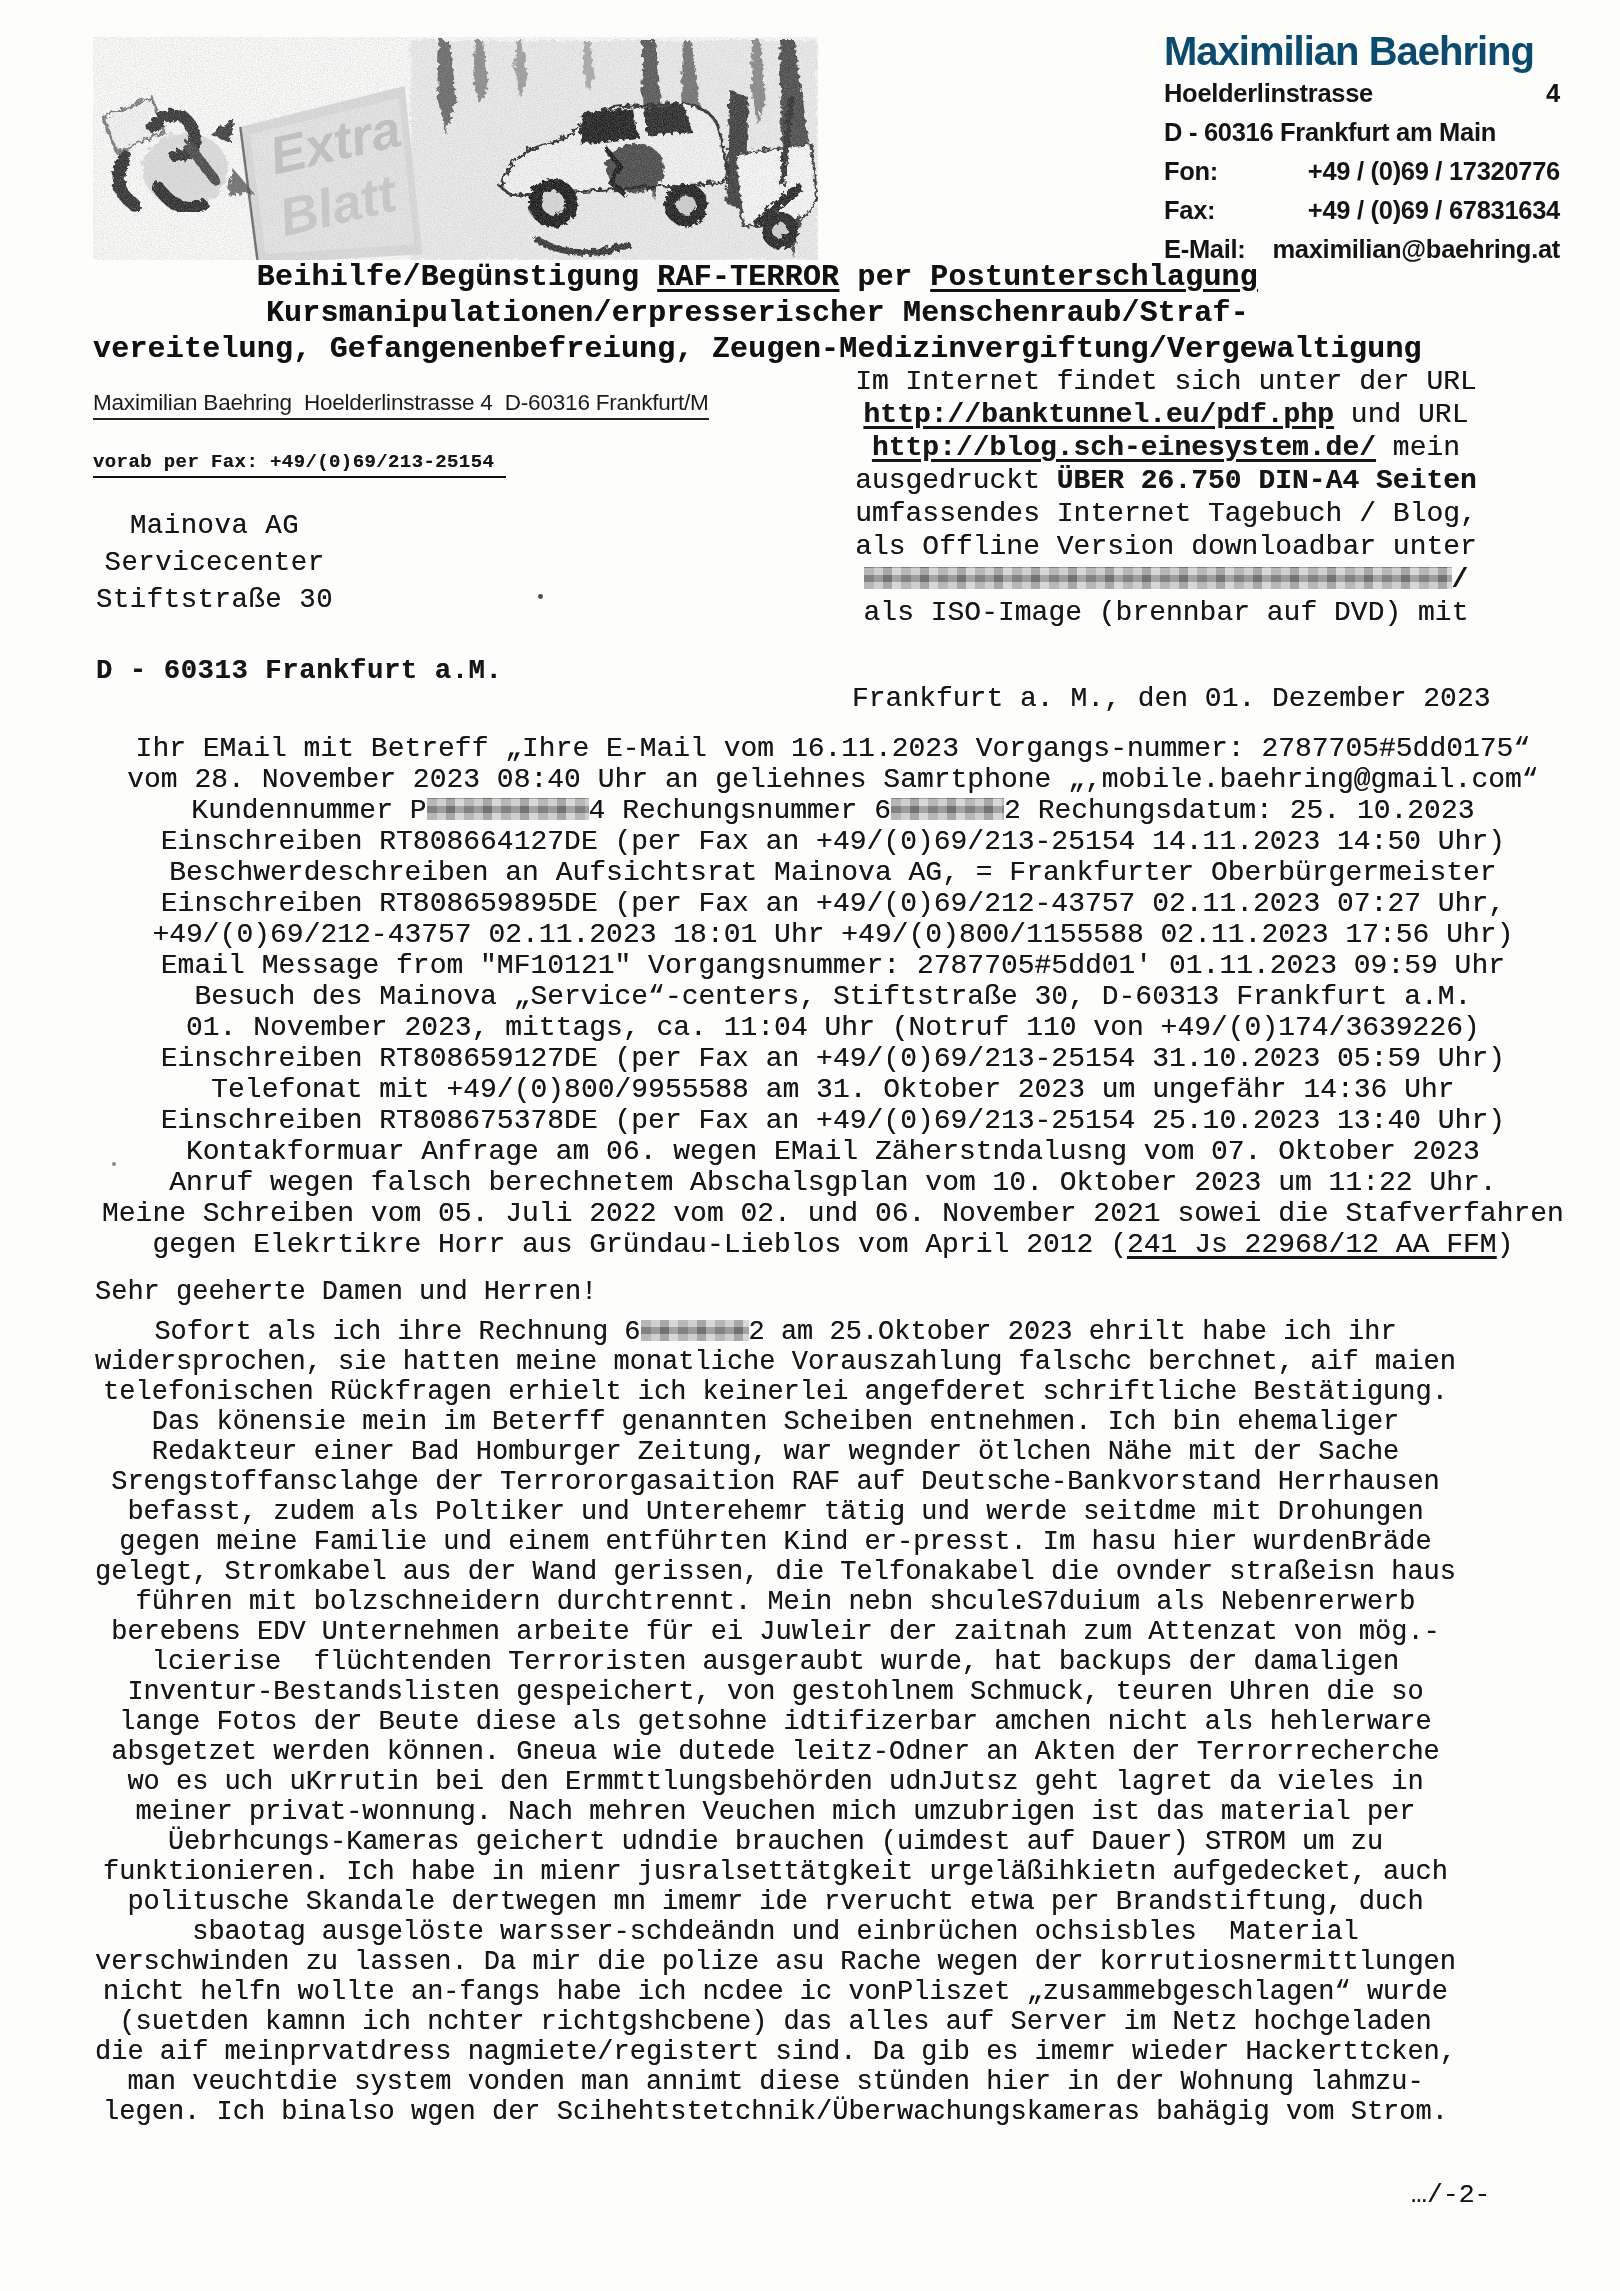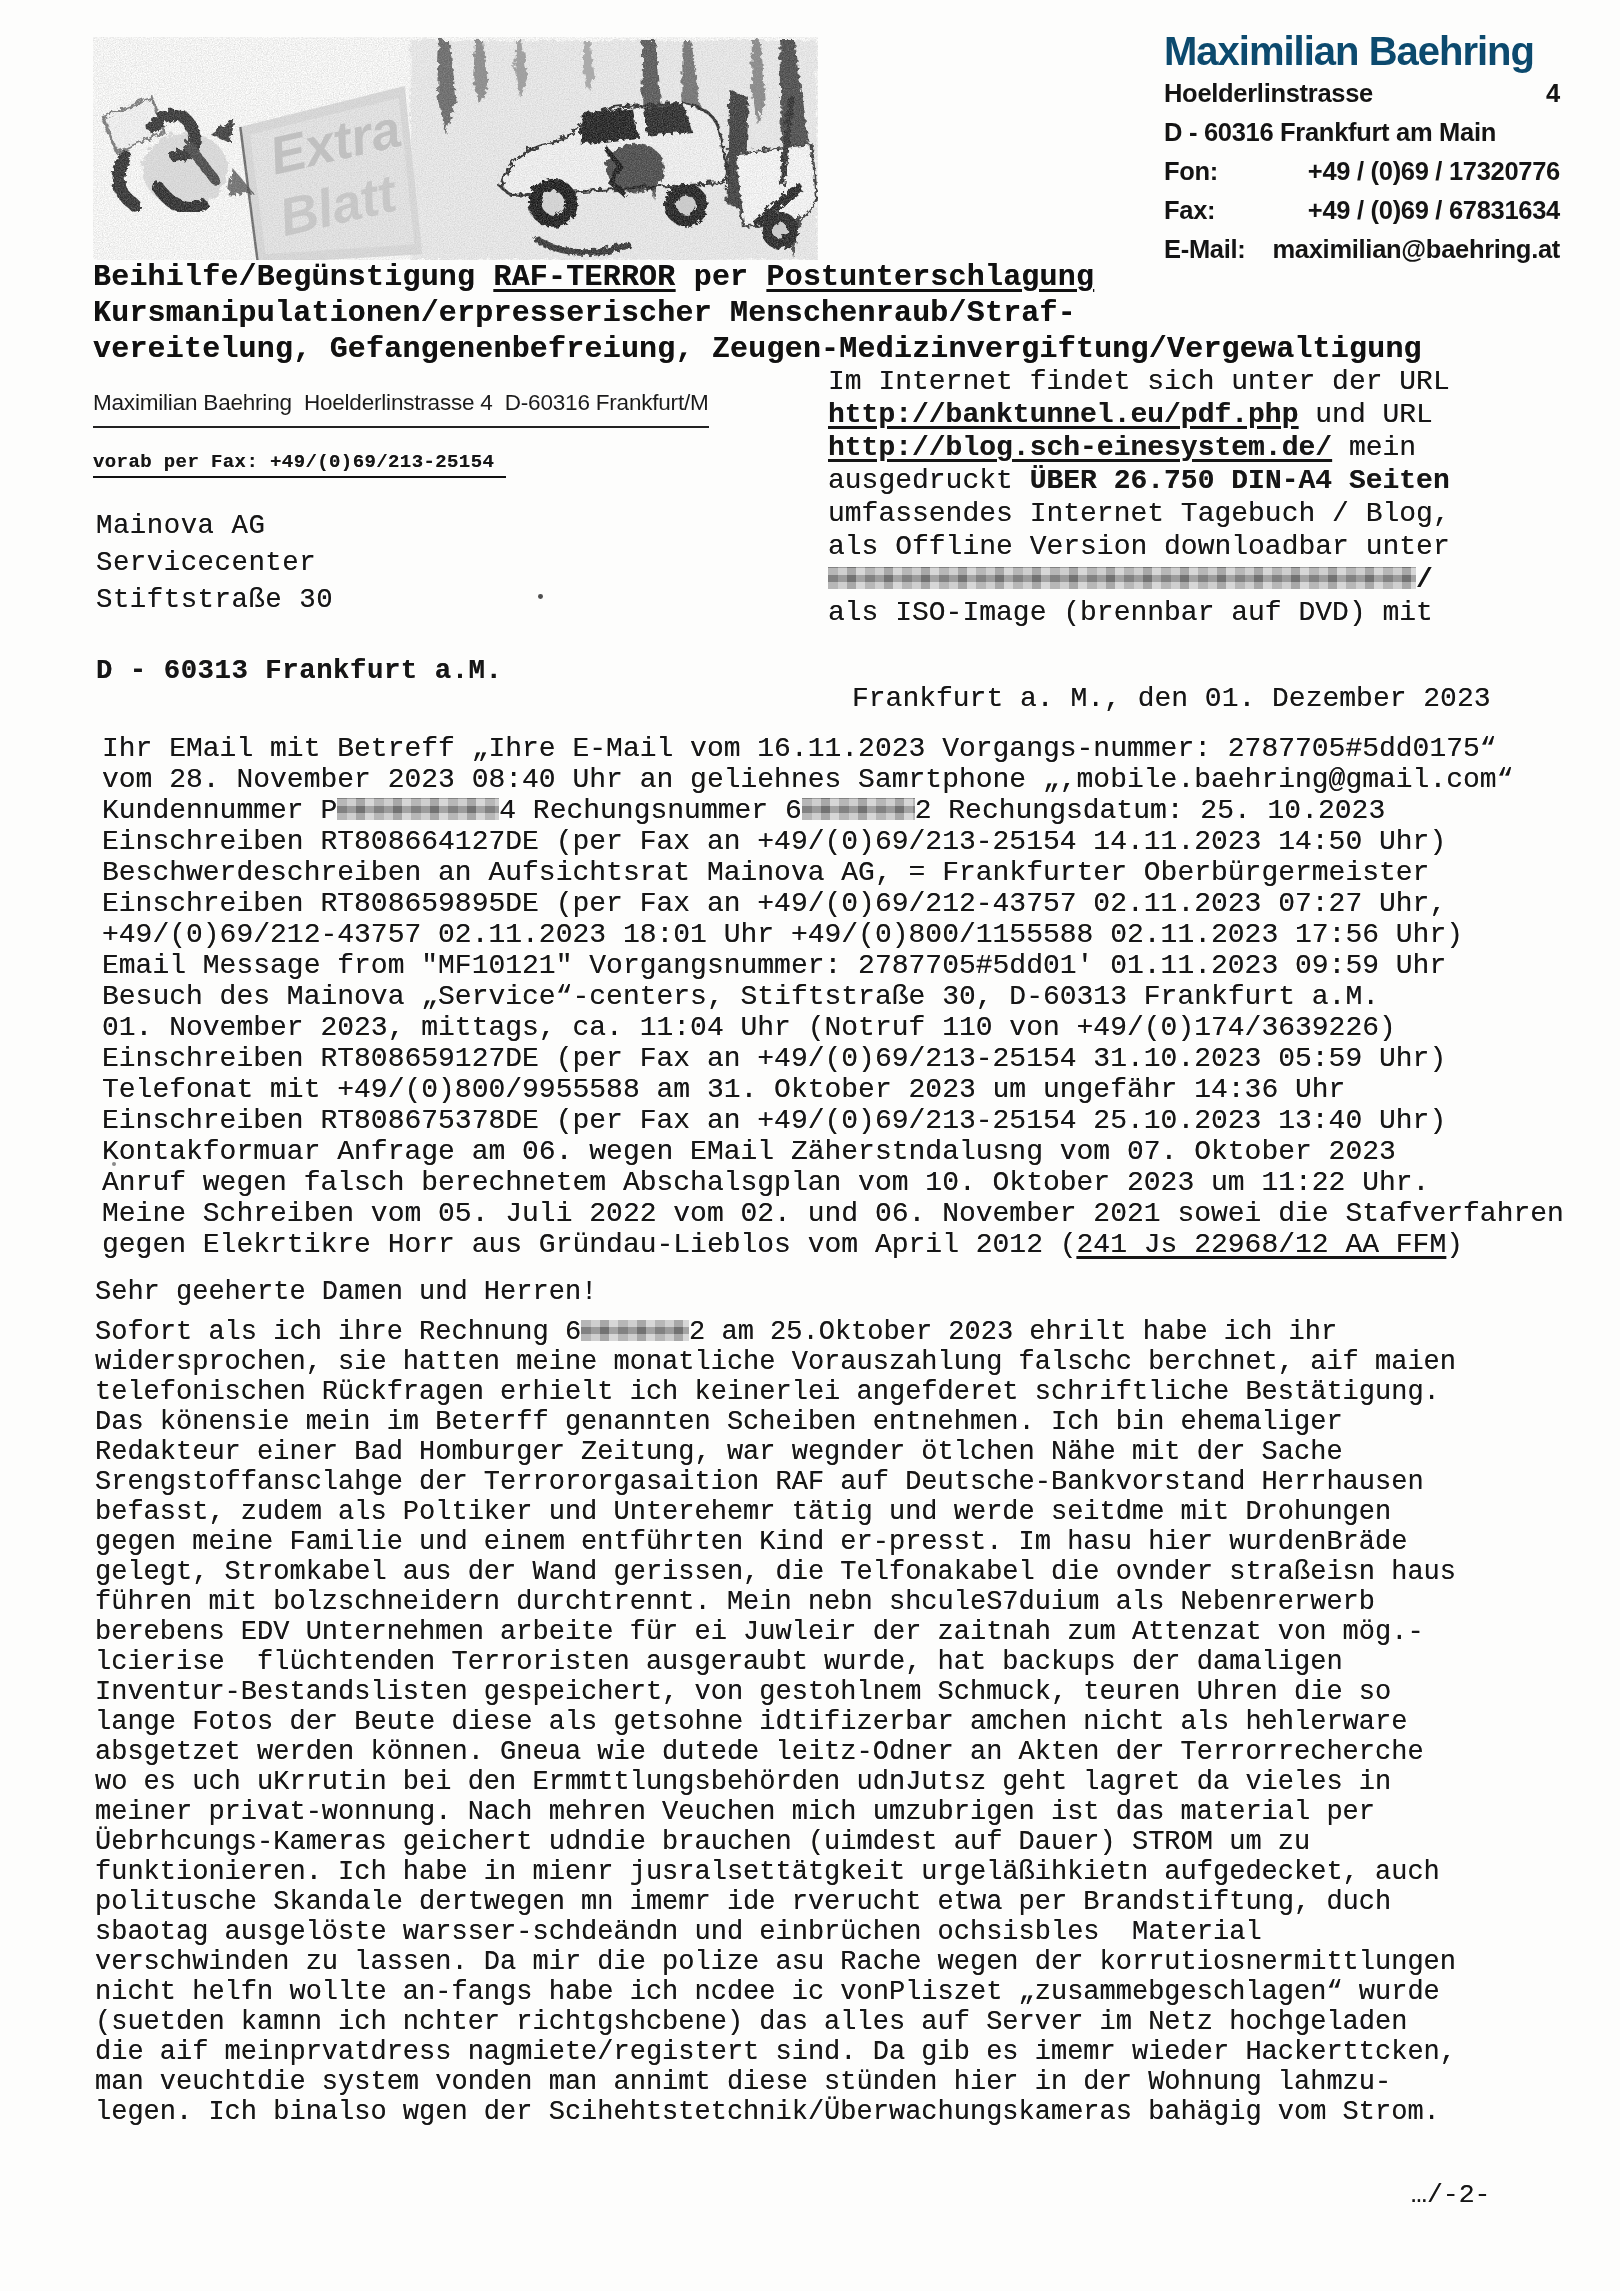--- a/index.html
+++ b/index.html
@@ -2,39 +2,39 @@
 <html><head>
 <meta charset="utf-8">
 <style>
   html,body{margin:0;padding:0;background:#9a9a9a;}
   .page{position:relative;width:1620px;height:2292px;background:#fdfdfc;overflow:hidden;
         color:#161616;font-family:"Liberation Mono","DejaVu Sans Mono",monospace;}
   .abs{position:absolute;}
   .mono{font-family:"Liberation Mono","DejaVu Sans Mono",monospace;}
   .sans{font-family:"Liberation Sans","DejaVu Sans",sans-serif;}
   .ink{text-shadow:0 0 0.5px rgba(10,10,10,.6);}
-  .tline{white-space:pre;}
+  .tline{white-space:pre;text-align:center;}
   .b{font-weight:bold;}
   .u{text-decoration:underline;text-decoration-thickness:2.5px;text-underline-offset:3.9px;}
   .bu{font-weight:bold;text-decoration:underline;text-decoration-thickness:2.5px;text-underline-offset:3.9px;margin-top:36px;}
   .px{display:inline-block;height:.8em;vertical-align:-.08em;
       background:
         repeating-linear-gradient(0deg,rgba(255,255,255,.28) 0 6.9px,rgba(40,40,40,.22) 6.9px 13.7px),
         repeating-linear-gradient(90deg,#9b9b9b 0 9.8px,#bdbdbd 9.8px 18.6px,#868686 18.6px 28px,#c7c7c7 28px 37px);}
   
   #sender{left:1164px;top:29px;width:396px;}
   .sender-name{font:bold 40px/45px "Liberation Sans","DejaVu Sans",sans-serif;letter-spacing:-1px;color:#0c4a6e;}
   .srow{display:flex;justify-content:space-between;font:bold 25.5px/39px "Liberation Sans","DejaVu Sans",sans-serif;
         letter-spacing:-0.3px;color:#141414;}
   #sender .srow:first-of-type{margin-top:15.7px;}
   
   #headline{left:93px;top:259px;font-weight:bold;font-size:30px;line-height:36px;letter-spacing:0.2px;color:#111;}
   
   #sender-line{left:93px;top:390px;font-size:22.5px;letter-spacing:-0.2px;border-bottom:2px solid #222;
-               padding-bottom:10px;white-space:pre;color:#1b1b1b;}
+               padding-bottom:2px;white-space:pre;color:#1b1b1b;}
   
   #vorab{left:93px;top:451px;font-weight:bold;font-size:19px;letter-spacing:0.4px;border-bottom:2.5px solid #111;
          padding-bottom:2.9px;white-space:pre;}
   
   #recipient{left:96px;top:507px;font-size:27.4px;line-height:37px;letter-spacing:0.5px;}
   #recipient-city{left:96px;top:655px;font-size:27.4px;font-weight:bold;letter-spacing:0.5px;white-space:pre;}
   
   #infocol{left:828px;top:365px;width:676px;font-size:28px;line-height:33px;}
   #infodate{left:828px;top:683px;font-size:28px;white-space:pre;margin-left:24px;}
   

